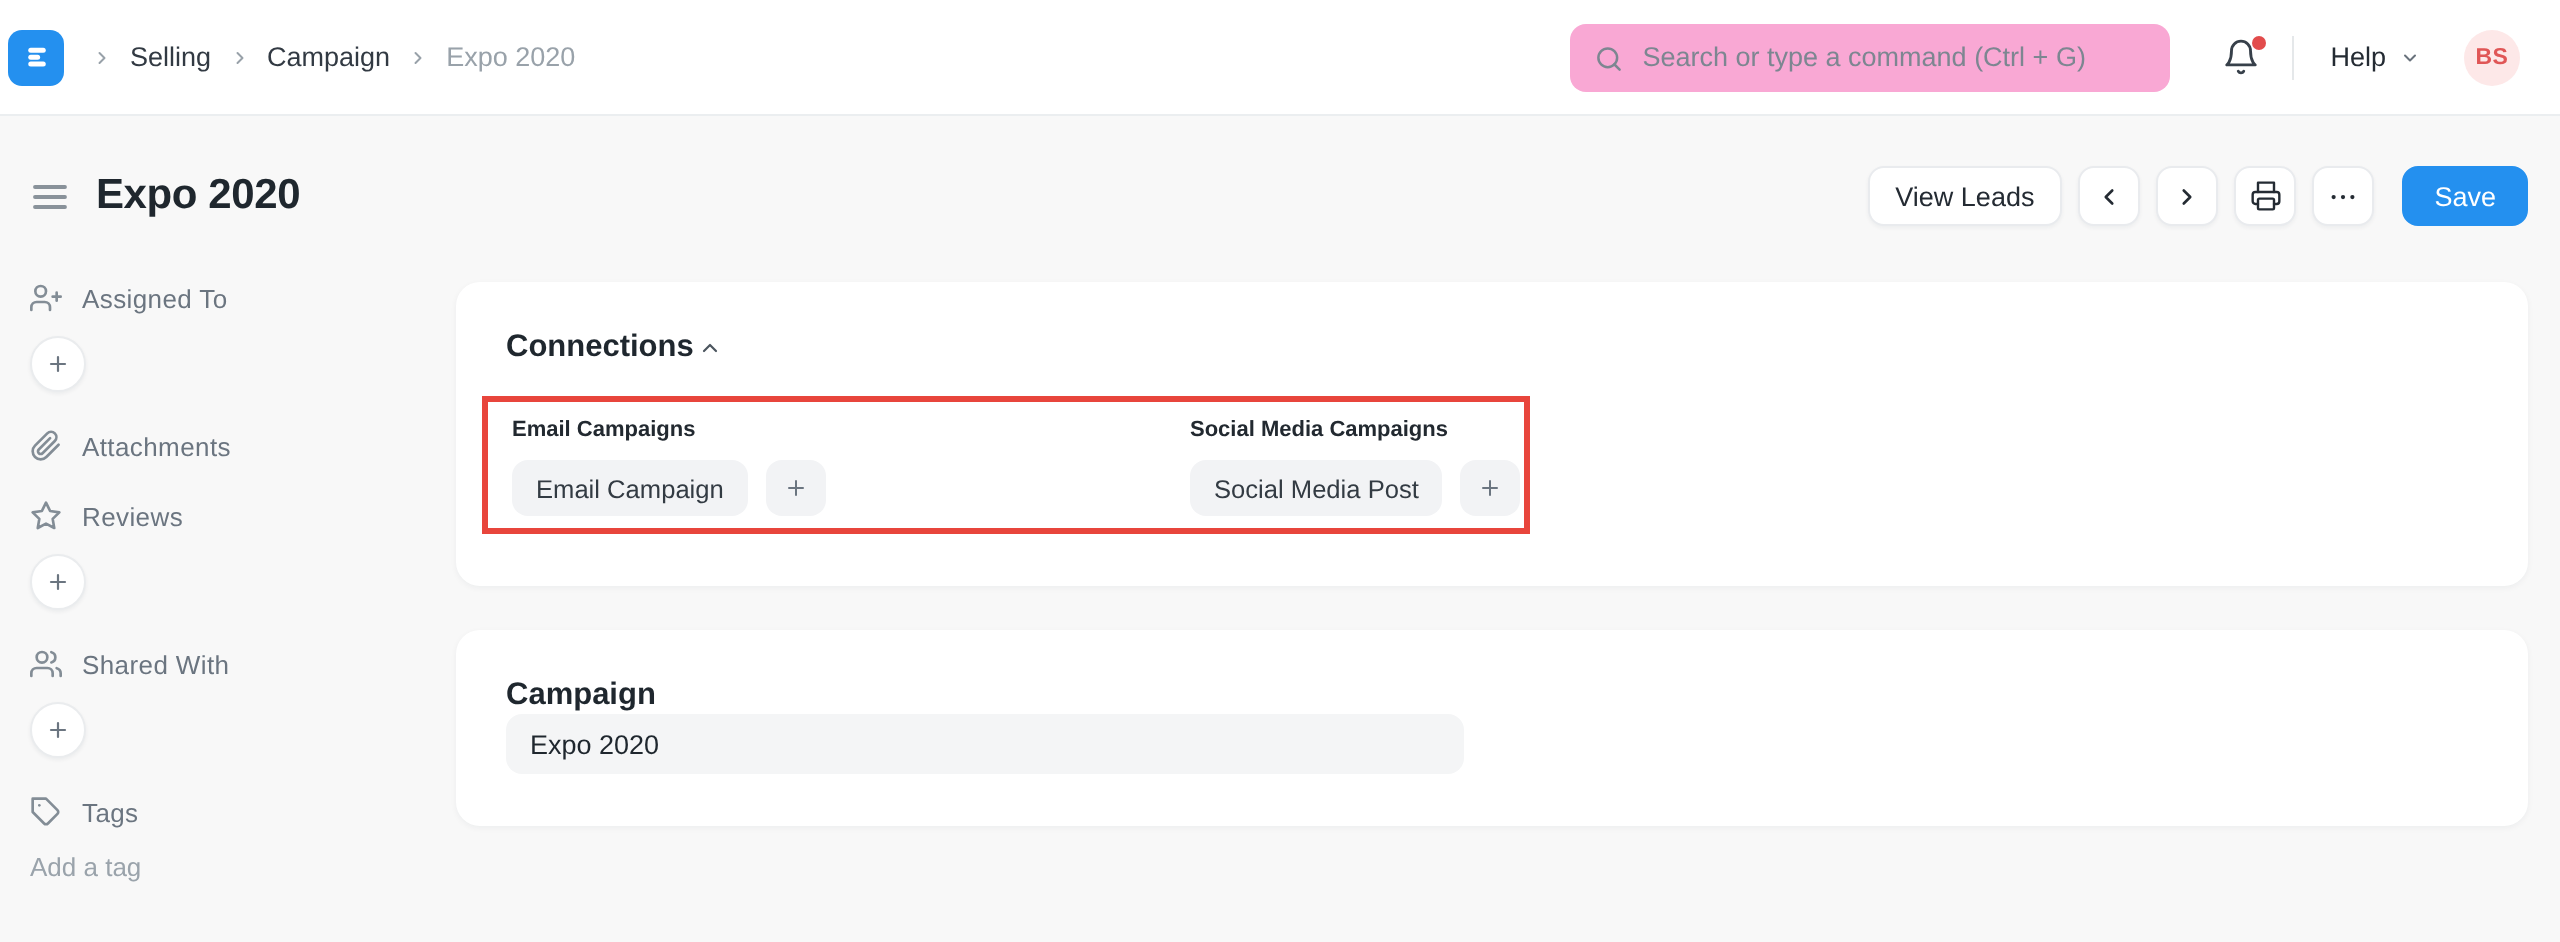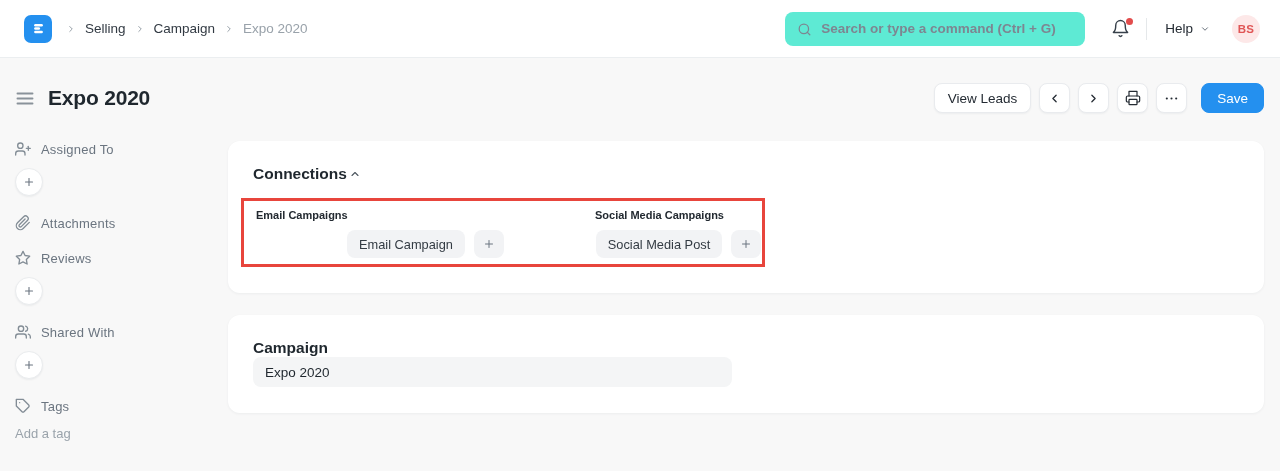--- a/index.html
+++ b/index.html
@@ -10,41 +10,41 @@
     font-family: "Liberation Sans", "DejaVu Sans", sans-serif;
     color: #1f272e;
     -webkit-font-smoothing: antialiased;
   }
   svg { display: block; }
   button { font-family: Liberation Sans, sans-serif; cursor: pointer; }
 
   
   .navbar {
     height: 58px; background: #fff; border-bottom: 1px solid #ebeef0;
-    display: flex; align-items: center; padding: 0 20px 0 24px;
+    display: flex; align-items: center; padding: 0 20px 0 4px;
   }
   .logo {
     width: 28px; height: 28px; border-radius: 7px; background: #2490ef;
     display: flex; align-items: center; justify-content: center;
     border: none; padding: 0; flex: none;
   }
   .crumbs { display: flex; align-items: center; margin-left: 5px; }
   .crumb-sep { margin: 0 9px; flex: none; }
   .crumb {
     font-size: 13.5px; font-weight: 500; color: #323a43; text-decoration: none;
     white-space: nowrap;
   }
   .crumb.muted { color: #99a2aa; font-weight: 400; cursor: default; }
 
   .nav-right { margin-left: auto; display: flex; align-items: center; }
   .searchbar { position: relative; width: 300px; height: 34px; margin-right: 22px; }
   .searchbar input {
     width: 100%; height: 100%; border: none; border-radius: 8px;
-    background: #5eead4; padding: 0 12px 0 36px;
-    font-size: 13.5px; color: #4c5a67; outline: none; font-family: inherit; font-weight: bold;
+    background: #f9a8d4; padding: 0 12px 0 36px;
+    font-size: 13.5px; color: #4c5a67; outline: none; font-family: inherit;
   }
   .searchbar input::placeholder { color: #7d8691; opacity: 1; }
   .search-ico { position: absolute; left: 12px; top: 10px; }
 
   .bell-btn { position: relative; background: none; border: none; padding: 4px; margin-right: 12px; }
   .bell-dot {
     position: absolute; top: 3px; right: 1px; width: 7px; height: 7px;
     border-radius: 50%; background: #e24c4c;
   }
   .nav-divider { width: 1px; height: 22px; background: #e5e8ea; margin-right: 16px; }
@@ -114,21 +114,21 @@
 
   .highlight-box {
     width: 524px; height: 69px; margin-left: -12px;
     border: 3px solid #e8453c;
     padding: 8px 0 0 12px;
     display: grid; grid-template-columns: 339px auto;
   }
   .conn-heading {
     margin: 0 0 9px; font-size: 11px; font-weight: 600; color: #222930; white-space: nowrap;
   }
-  .pill-row { display: flex; gap: 9px; justify-content: center; }
+  .pill-row { display: flex; gap: 9px; }
   .pill {
     background: #f2f3f5; border: none; border-radius: 8px; height: 28px;
     padding: 0 12px; font-size: 12.8px; color: #333b43;
     display: flex; align-items: center; white-space: nowrap;
   }
   .pill-plus { width: 30px; padding: 0; justify-content: center; }
 
   .field-label {
     display: block; margin: 24px 0 9px; font-size: 12.8px; color: #5a646e;
   }

